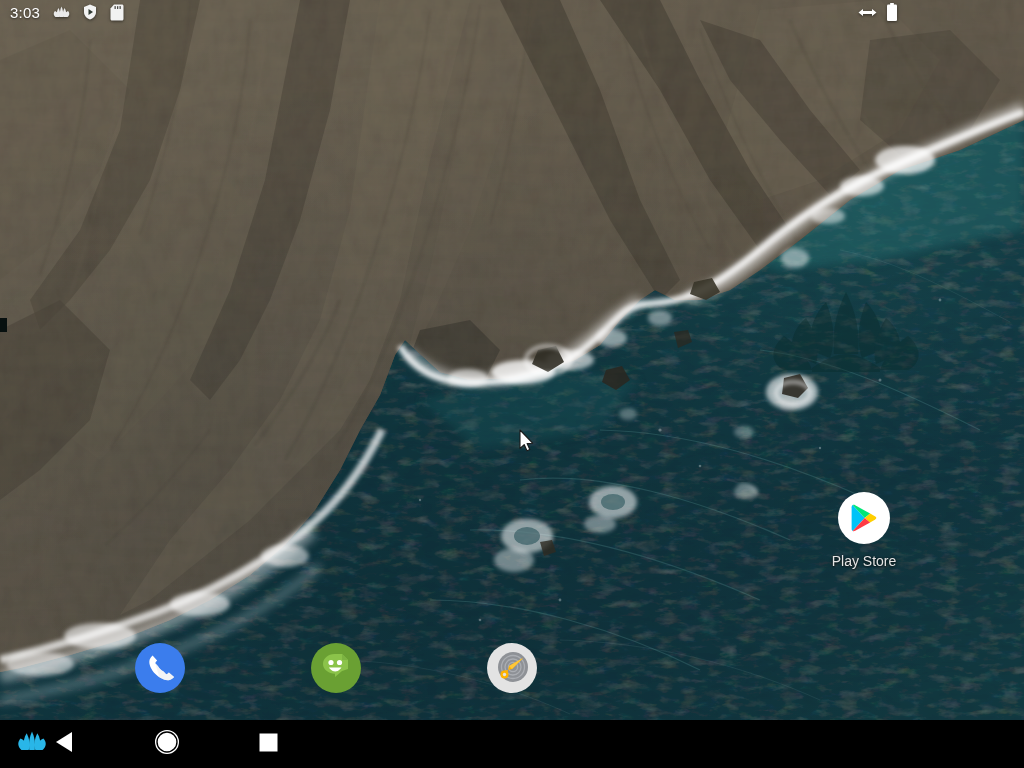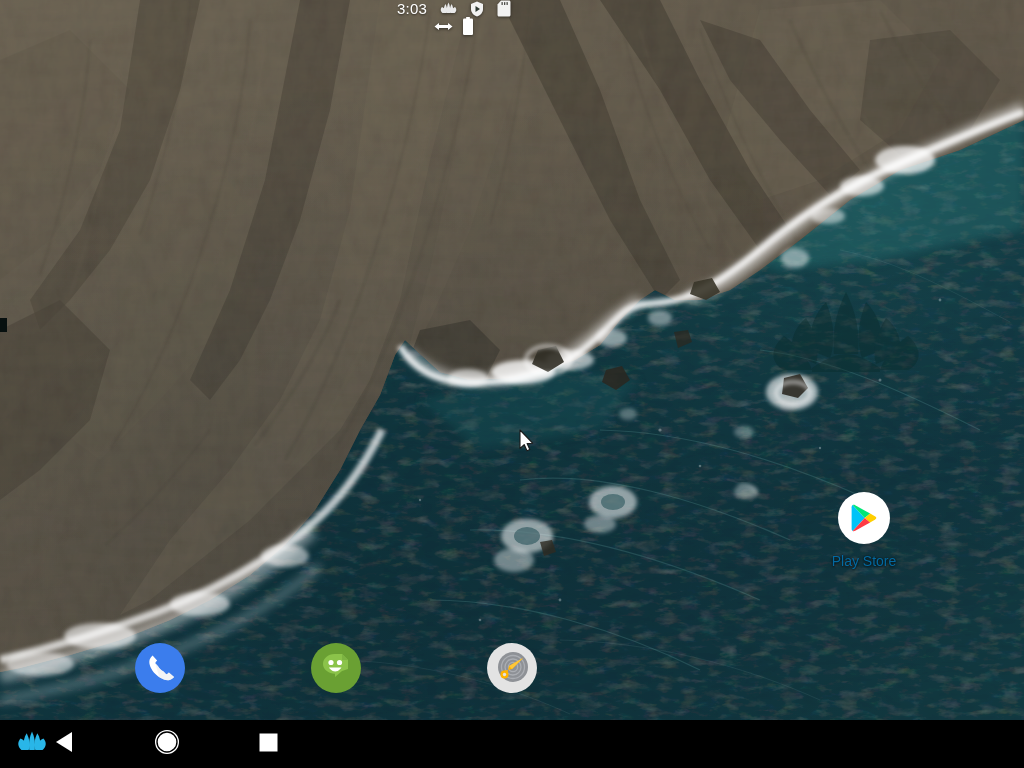--- a/index.html
+++ b/index.html
@@ -39,21 +39,20 @@
     position: absolute;
     left: 0; top: 0;
     width: 908px;
     height: 24px;
     display: flex;
     align-items: center;
     justify-content: space-between;
     padding: 0 10px;
     box-sizing: border-box;
     z-index: 40;
-    flex-direction: column;
   }
   .sb-left, .sb-right {
     display: flex;
     align-items: center;
   }
   .sb-left { gap: 13px; }
   .sb-right { gap: 9px; }
   #status-clock {
     color: #ffffff;
     font-size: 15px;
@@ -89,21 +88,21 @@
   }
   .app-icon-wrap {
     width: 52px;
     height: 52px;
     display: flex;
     align-items: center;
     justify-content: center;
   }
   .app-label {
     margin-top: 10px;
-    color: #0369a1;
+    color: #e5e5e5;
     font-size: 14px;
     line-height: 1;
     text-align: center;
     text-shadow: 0 1px 3px rgba(0,0,0,0.75), 0 0 2px rgba(0,0,0,0.6);
     white-space: nowrap;
   }
 
   
   #dock {
     position: absolute;

